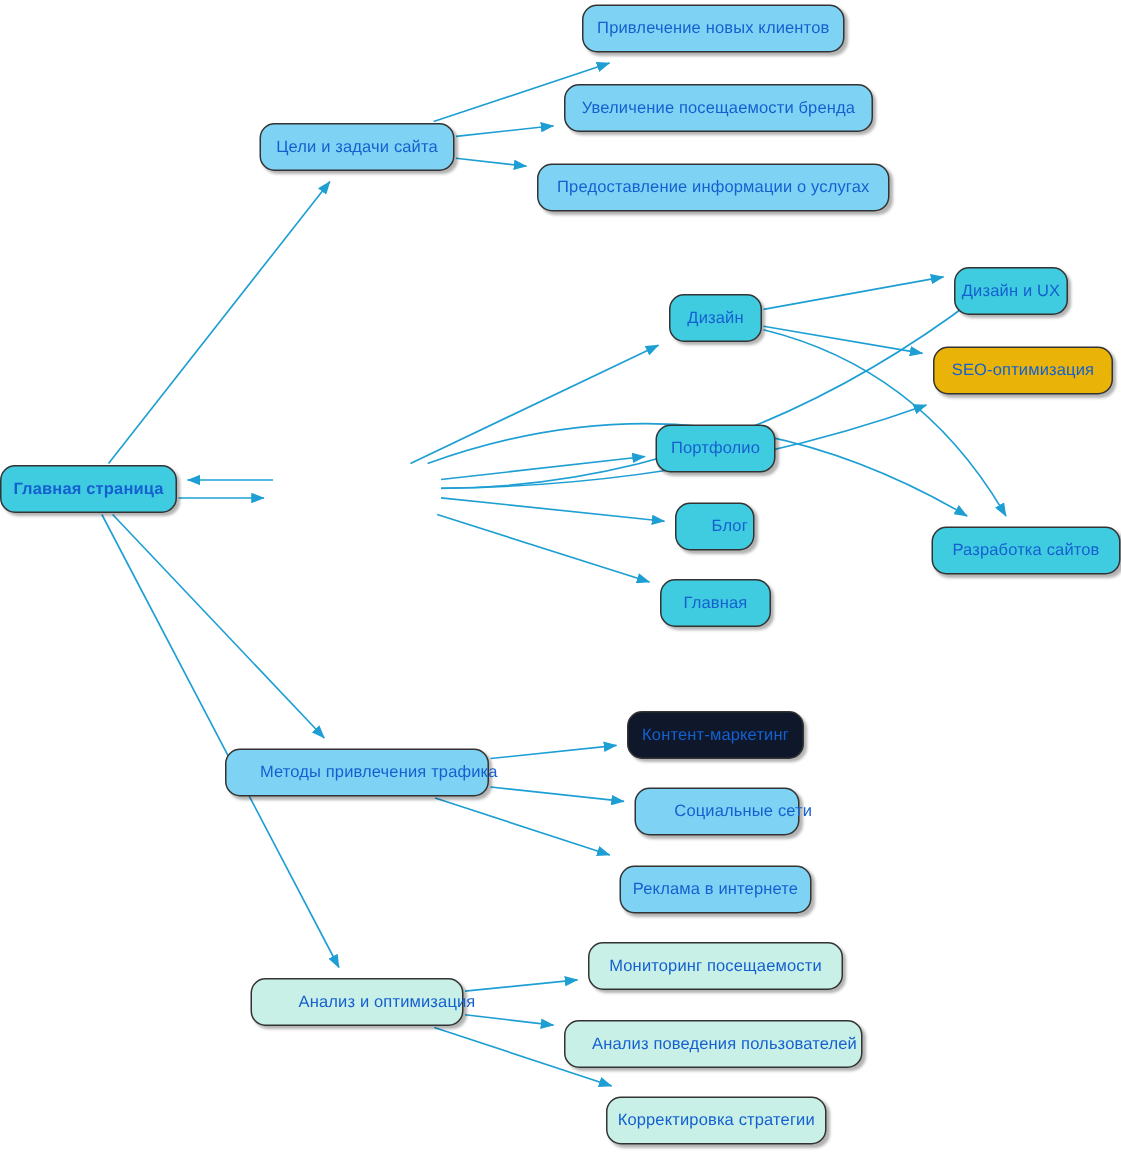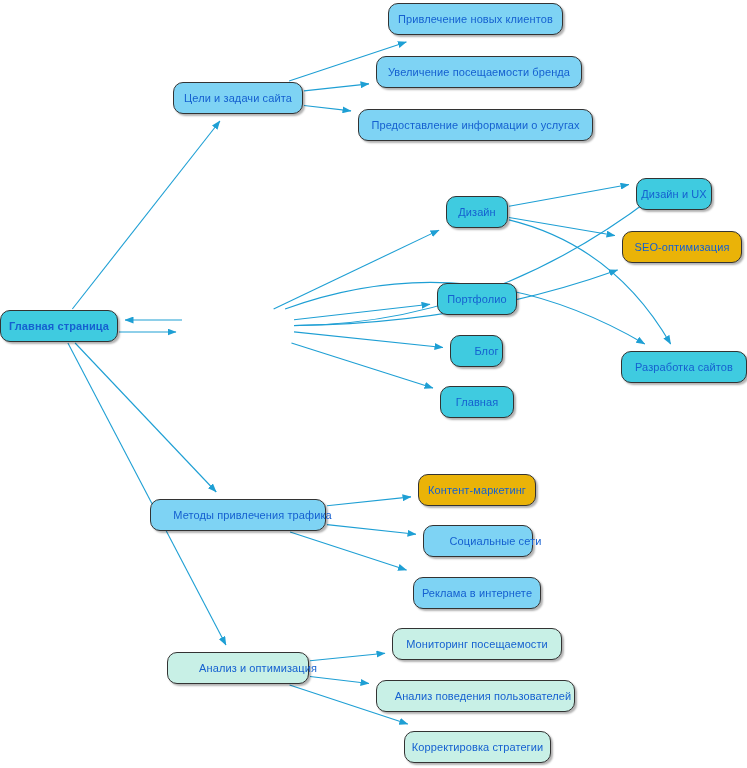--- a/index.html
+++ b/index.html
@@ -122,21 +122,21 @@
       </div>
       <div class="node" style="left: 622px; top: 231px; width: 120px; height: 32px; background: #eab308;">
         <span class="node-label">SEO-оптимизация</span>
       </div>
       <div class="node" style="left: 621px; top: 351px; width: 126px; height: 32px; background: rgb(63, 203, 224); justify-content: center;">
         <span class="node-label">Разработка сайтов</span>
       </div>
       <div class="node" style="left: 150px; top: 499px; width: 176px; height: 32px; background: rgb(126, 211, 244); padding-left: 29px;">
         <span class="node-label">Методы привлечения трафика</span>
       </div>
-      <div class="node" style="left: 418px; top: 474px; width: 118px; height: 32px; background: #eab308;">
+      <div class="node" style="left: 418px; top: 474px; width: 118px; height: 32px; background: #0f172a;">
         <span class="node-label">Контент-маркетинг</span>
       </div>
       <div class="node" style="left: 423px; top: 525px; width: 110px; height: 32px; background: rgb(126, 211, 244); padding-left: 35px;">
         <span class="node-label">Социальные сети</span>
       </div>
       <div class="node" style="left: 413px; top: 577px; width: 128px; height: 32px; background: rgb(126, 211, 244);">
         <span class="node-label">Реклама в интернете</span>
       </div>
       <div class="node" style="left: 167px; top: 652px; width: 142px; height: 32px; background: rgb(200, 240, 230); padding-left: 40px;">
         <span class="node-label">Анализ и оптимизация</span>

